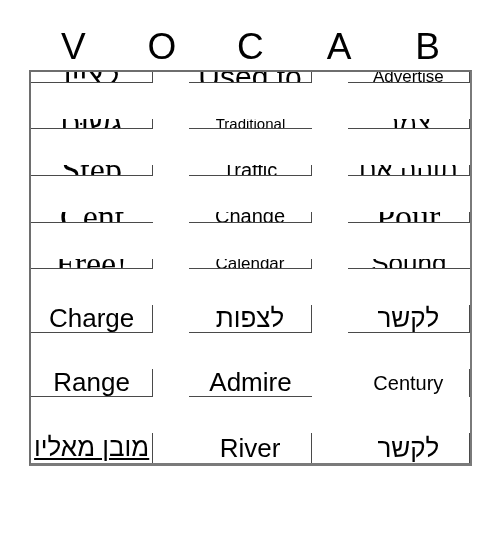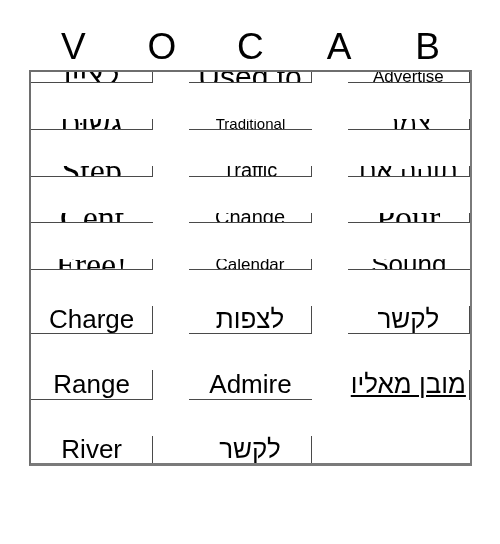--- a/index.html
+++ b/index.html
@@ -170,20 +170,23 @@
       <div class="cell">
         <span class="cell-text t-md heb">לקשר</span>
       </div>
       <div class="cell">
         <span class="cell-text t-md">Range</span>
       </div>
       <div class="cell">
         <span class="cell-text t-md">Admire</span>
       </div>
       <div class="cell">
+        <span class="cell-text t-sm">Century</span>
+      </div>
+      <div class="cell">
         <span class="cell-text t-md heb two-line">מובן מאליו</span>
       </div>
       <div class="cell">
         <span class="cell-text t-md">River</span>
       </div>
       <div class="cell">
         <span class="cell-text t-md heb">לקשר</span>
       </div>
     </div>
 

